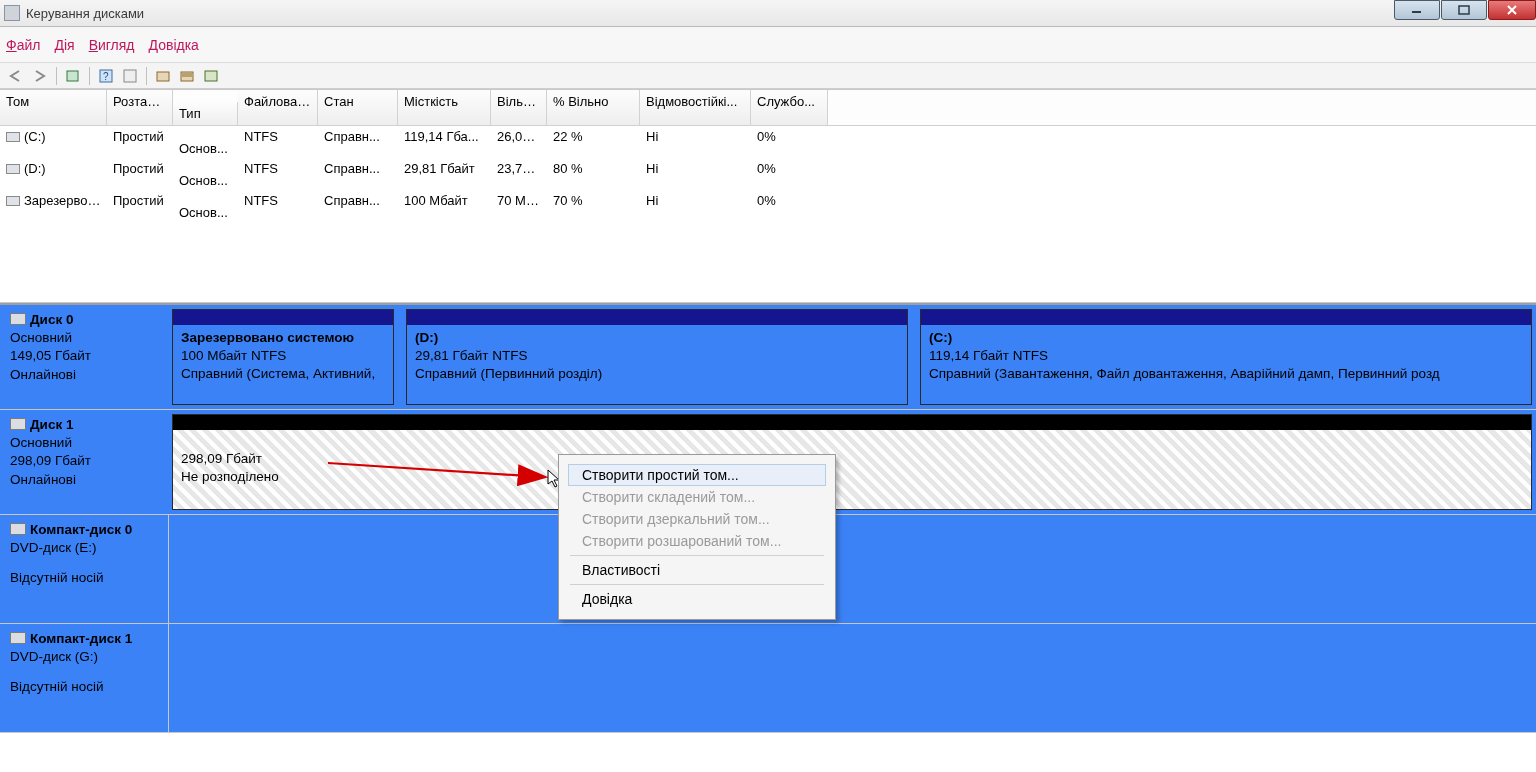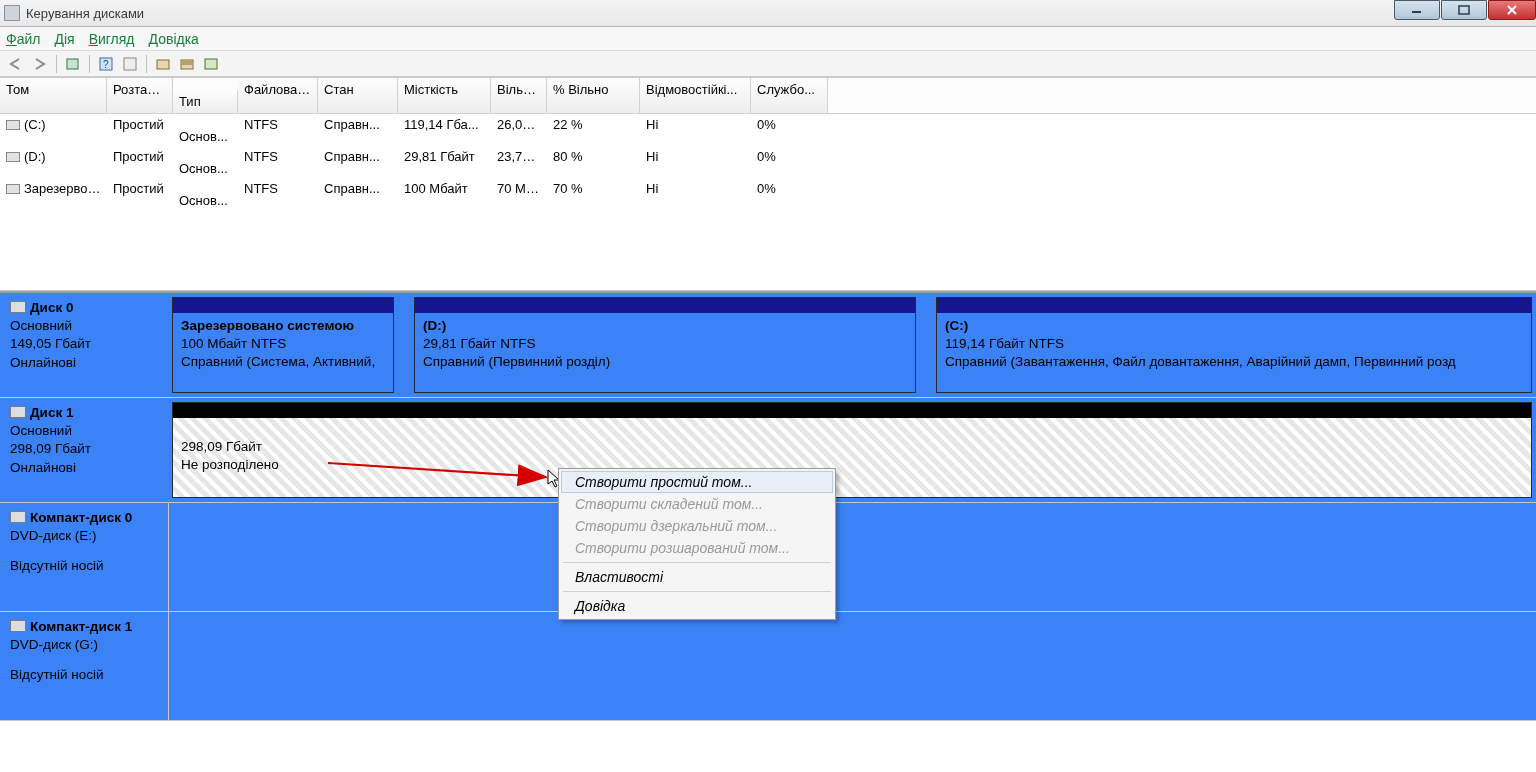--- a/index.html
+++ b/index.html
@@ -26,24 +26,24 @@
     width: 46px; height: 20px;
     display: flex; align-items: center; justify-content: center;
     border-radius: 0 0 3px 3px; margin-left: 1px;
     border: 1px solid #4a5a6d;
   }
   .winbtn.min, .winbtn.max { background: linear-gradient(#d7e4ee, #b3c5d5); }
   .winbtn.close { background: linear-gradient(#e77b7b, #c53131); border-color: #8b1b1b; width: 48px; }
   .winbtn svg { display: block; }
   
   .menubar {
-    height: 24px;
+    height: 36px;
     display: flex; align-items: center;
     font-size: 14px;
-    color: #15803d;
+    color: #be185d;
     padding: 8px 6px;
     gap: 14px;
     background: #f7f7f7;
     border-bottom: 1px solid #dcdcdc;
   }
   .menubar span { cursor: default; }
   .menubar span:first-letter { text-decoration: underline; }
   
   .toolbar {
     height: 26px;
@@ -83,21 +83,21 @@
   .disk-info {
     width: 168px; padding: 6px 10px 4px;
     font-size: 13.5px; line-height: 1.35;
   }
   .disk-info .dname { font-weight: 700; }
   .disk-info .dicon {
     display: inline-block; width: 16px; height: 12px;
     background: #dadee2; border: 1px solid #7b7b7b; margin-right: 4px;
     vertical-align: -1px;
   }
-  .parts { flex: 1; display: flex; padding: 4px; gap: 20px; }
+  .parts { flex: 1; display: flex; padding: 4px; gap: 12px; }
   .part {
     border: 1px solid #2a2a2a;
     display: flex; flex-direction: column;
     font-size: 13.5px;
     overflow: hidden;
   }
   .part .hdr { height: 15px; background: #15158f; }
   .part .body { padding: 4px 8px; line-height: 1.35; flex: 1; }
   .part .pname { font-weight: 700; }
   .unalloc { background: repeating-linear-gradient(45deg,#fff,#fff 4px,#e7e7e7 4px,#e7e7e7 9px); }
@@ -105,28 +105,27 @@
   .empty-parts { flex: 1; border-left: 1px solid #c7c7c7; }
   
   .arrow {
     position: absolute;
     left: 328px; top: 457px;
     width: 230px; height: 30px;
   }
   
   .ctx {
     position: absolute;
-    left: 558px; top: 468px;
+    left: 558px; top: 454px;
     width: 278px;
     background: #f5f5f5;
     border: 1px solid #9a9a9a;
     box-shadow: 3px 3px 4px rgba(0,0,0,0.25);
     font-size: 14px;
-    padding: 2px;
-    font-style: italic;
+    padding: 9px;
   }
   .ctx .item { padding: 3px 14px; white-space: nowrap; }
   .ctx .item.hl { background: #e8eff8; border: 1px solid #b7cde6; padding: 2px 13px; }
   .ctx .item.dis { color: #9a9a9a; }
   .ctx .sep { height: 1px; background: #d0d0d0; margin: 3px 2px; }
   .cursor {
     position: absolute; left: 547px; top: 469px;
   }
   .col0 { width:107px; } .col1 { width:66px; } .col2 { width:65px;margin-top:12px; }
   .col3 { width:80px; } .col4 { width:80px; } .col5 { width:93px; }

